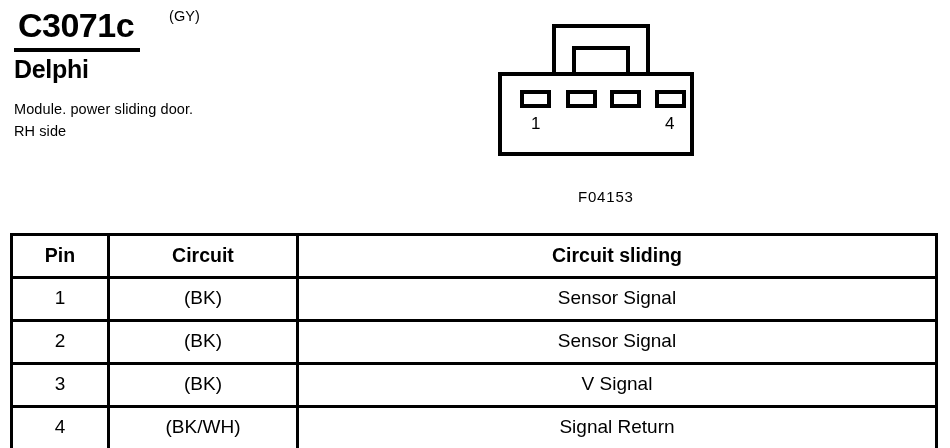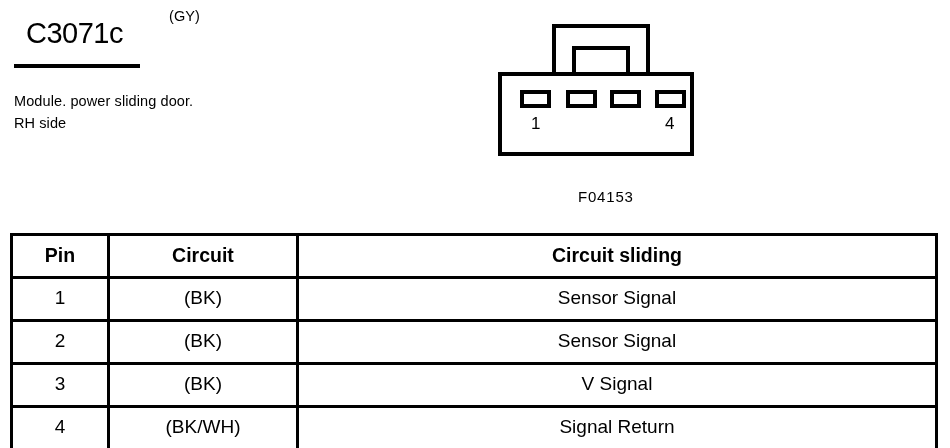--- a/index.html
+++ b/index.html
@@ -18,45 +18,45 @@
   }
 
   
   #title-block {
     position: absolute;
     left: 14px;
     top: 2px;
     width: 240px;
   }
   #connector-id {
-    font-size: 29px;
-    font-weight: normal;
+    font-size: 34px;
+    font-weight: bold;
     letter-spacing: -0.5px;
     line-height: 38px;
-    margin: 12px;
+    margin: 4px;
     white-space: nowrap;
   }
   #title-rule {
     width: 126px;
     height: 4px;
     background: #000;
     margin: 2px 0 1px 0;
   }
   #manufacturer {
     font-size: 25px;
     font-weight: bold;
     line-height: 32px;
     letter-spacing: -0.3px;
     margin: 0;
     white-space: nowrap;
   }
   #connector-description {
     font-size: 14.5px;
     line-height: 22px;
-    margin: 22px 0 0 0;
+    margin: 13px 0 0 0;
     width: 180px;
     letter-spacing: 0.1px;
   }
 
   
   #color-code {
     position: absolute;
     left: 169px;
     top: 8px;
     font-size: 14.5px;
@@ -174,20 +174,21 @@
   .col-circuit{ width: 186px; text-align: center; }
   .col-func   { text-align: left; padding-left: 22px; }
   th.col-func { text-align: center; padding-left: 0; }
 </style>
 </head>
 <body>
 
 <div id="title-block">
   <div id="connector-id">C3071c</div>
   <div id="title-rule"></div>
+  <div id="manufacturer">Delphi</div>
   <div id="connector-description">Module. power sliding door. RH side</div>
 </div>
 
 <div id="color-code">(GY)</div>
 
 <div id="connector-drawing">
   <div class="tab-outer"></div>
   <div class="tab-inner"></div>
   <div class="tab-divider d1"></div>
   <div class="tab-divider d2"></div>

